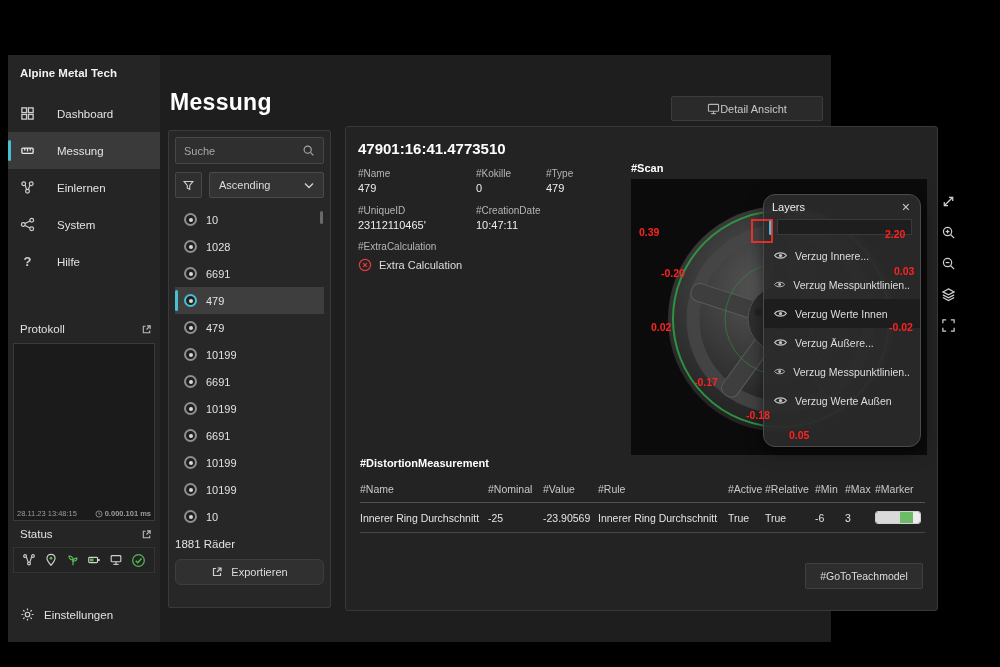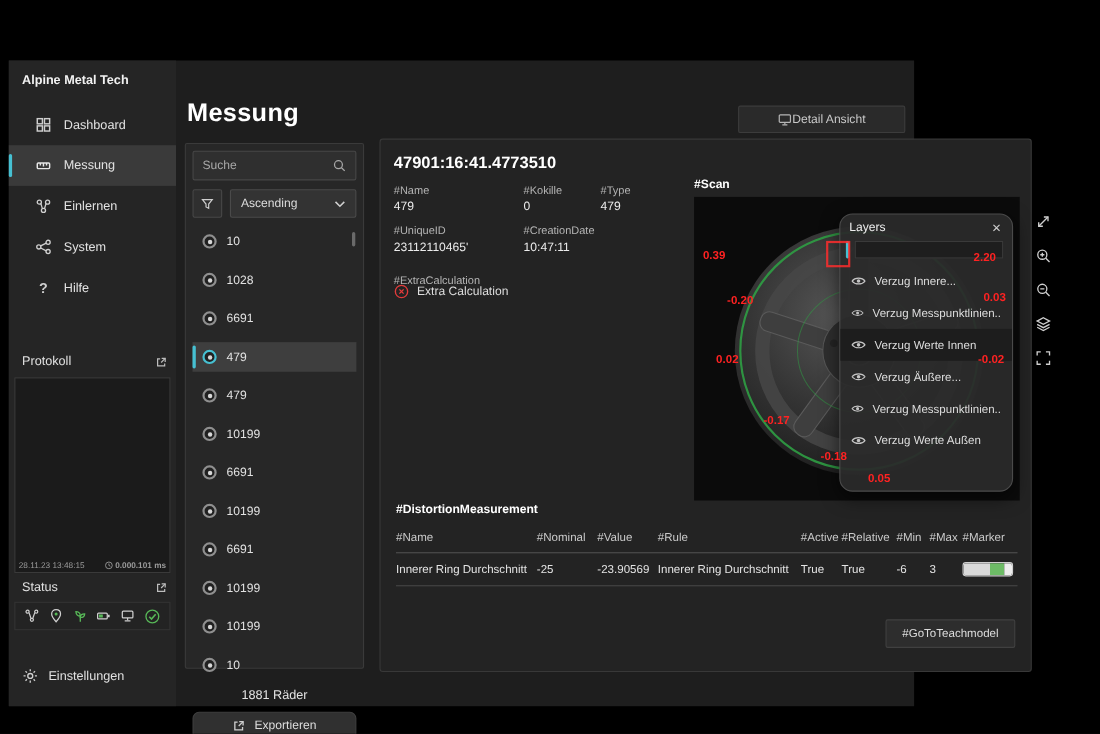--- a/index.html
+++ b/index.html
@@ -6,21 +6,21 @@
   * { margin:0; padding:0; box-sizing:border-box; }
   body { width:1000px; height:667px; overflow:hidden; background:#000;
          font-family:"Liberation Sans", sans-serif; -webkit-font-smoothing:antialiased; }
   .stage { position:relative; width:1000px; height:667px; background:#000; }
   .app { position:absolute; left:8px; top:55px; width:823px; height:587px; background:#1e1e1e; }
 
   
   .sidebar { position:absolute; left:0; top:0; width:152px; height:587px; background:#252525; }
   .brand { padding:12px 12px 6px; font-size:11.5px; font-weight:bold; color:#f2f2f2; }
   .nav { margin-top:10px; }
-  .nav-item { height:37px; display:flex; align-items:center; gap:11px; padding-left:24px;
+  .nav-item { height:37px; display:flex; align-items:center; gap:22px; padding-left:12px;
               font-size:11.5px; color:#e2e2e2; position:relative; cursor:default; }
   .nav-item.active { background:#3a3a3a; }
   .nav-item.active::before { content:''; position:absolute; left:0; top:8px; bottom:8px; width:3px;
               background:var(--accent); border-radius:2px; }
   .nav-item svg, .nav-item .qmark { flex:none; }
   .qmark { width:15px; text-align:center; font-size:13px; color:#cfcfcf; font-weight:bold; }
   .side-row { position:absolute; left:12px; right:8px; display:flex; align-items:center; justify-content:space-between;
               font-size:11.5px; color:#e0e0e0; }
   .protokoll-row { top:268px; }
   .status-row-label { top:473px; }
@@ -44,49 +44,49 @@
                   font-family:"Liberation Sans", sans-serif; min-width:0; }
   .search input::placeholder { color:#a8a8a8; }
   .filter-row { margin-top:8px; display:flex; gap:7px; }
   .filter-btn { width:27px; height:26px; background:#2f2f2f; border:1px solid #474747; border-radius:2px;
                 display:grid; place-items:center; }
   .sort-select { flex:1; height:26px; background:#333; border:1px solid #4a4a4a; border-radius:2px;
                  display:flex; align-items:center; justify-content:space-between; padding:0 9px;
                  font-size:11px; color:#ddd; }
   .wheel-list { margin-top:8px; position:relative; }
   .wheel-item { height:27px; display:flex; align-items:center; gap:9px; padding-left:9px;
-                font-size:11px; color:#e2e2e2; position:relative;margin-top:8px; }
+                font-size:11px; color:#e2e2e2; position:relative; }
   .wheel-item.selected { background:#3e3e3e; }
   .wheel-item.selected::before { content:''; position:absolute; left:0; top:3px; bottom:3px; width:3px;
                 background:var(--accent); border-radius:2px; }
   .radio { width:13px; height:13px; border-radius:50%; border:2px solid #8f8f8f; background:#202020;
            position:relative; flex:none; }
   .radio::after { content:''; position:absolute; left:50%; top:50%; transform:translate(-50%,-50%);
                   width:4px; height:4px; border-radius:50%; background:#d8d8d8; }
   .selected .radio { border-color:var(--accent); }
   .scroll-thumb { position:absolute; right:1px; top:5px; width:3px; height:13px; background:#6a6a6a; border-radius:2px; }
-  .count { text-align:center; margin-top:8px; font-size:11.5px; color:#e2e2e2; }
+  .count { text-align:left; margin-top:8px; font-size:11.5px; color:#e2e2e2; }
   .export-btn { margin-top:9px; height:26px; background:#303030; border:1px solid #3e3e3e; border-radius:6px;
                 display:flex; align-items:center; justify-content:center; gap:8px; font-size:11px; color:#ddd; }
 
   
   .detail-btn { position:absolute; top:41px; right:8px; width:152px; height:25px; background:#2a2a2a;
                 border:1px solid #3c3c3c; border-radius:2px; display:flex; align-items:center; justify-content:center;
                 font-size:11px; color:#c8c8c8; }
 
   
   .detail-panel { position:absolute; left:337px; top:71px; width:593px; height:485px; background:#232323;
                   border:1px solid #383838; border-radius:3px; }
   .detail-title { position:absolute; left:12px; top:13px; font-size:15px; font-weight:600; color:#fff; }
   .field { position:absolute; }
   .field .lbl { font-size:10px; color:#b5b5b5; }
   .field .val { font-size:11px; color:#ececec; margin-top:3px; }
   .f-name { left:12px; top:41px; } .f-kokille { left:130px; top:41px; } .f-type { left:200px; top:41px; }
   .f-uid { left:12px; top:78px; } .f-cdate { left:130px; top:78px; }
-  .f-extra { left:12px; top:114px;margin-top:9px; }
+  .f-extra { left:12px; top:114px; }
   .extra-row { position:absolute; left:12px; top:131px; display:flex; align-items:center; gap:7px;
                font-size:11px; color:#ddd; }
   .scan-label { position:absolute; left:285px; top:35px; font-size:11px; font-weight:bold; color:#fff; }
   .scan-box { position:absolute; left:285px; top:52px; width:296px; height:276px; background:#0b0b0b; overflow:hidden; }
   .sv { position:absolute; color:var(--red); font-size:10.5px; font-weight:bold; z-index:5; white-space:nowrap; }
   .scan-redbox { position:absolute; left:120px; top:40px; width:22px; height:24px;
                  border:2px solid rgba(255,45,45,.85); z-index:5; }
 
   
   .layers-panel { position:absolute; left:417px; top:67px; width:158px; height:253px;

